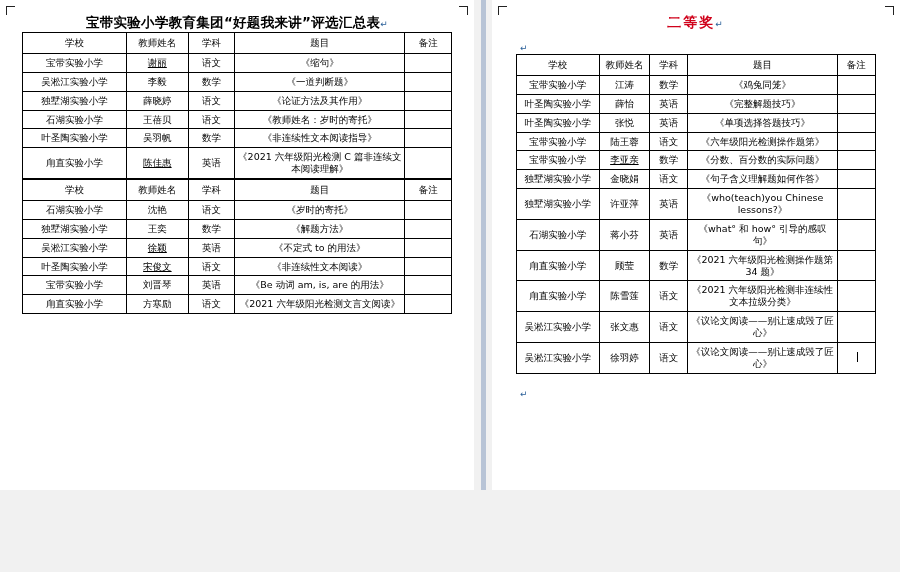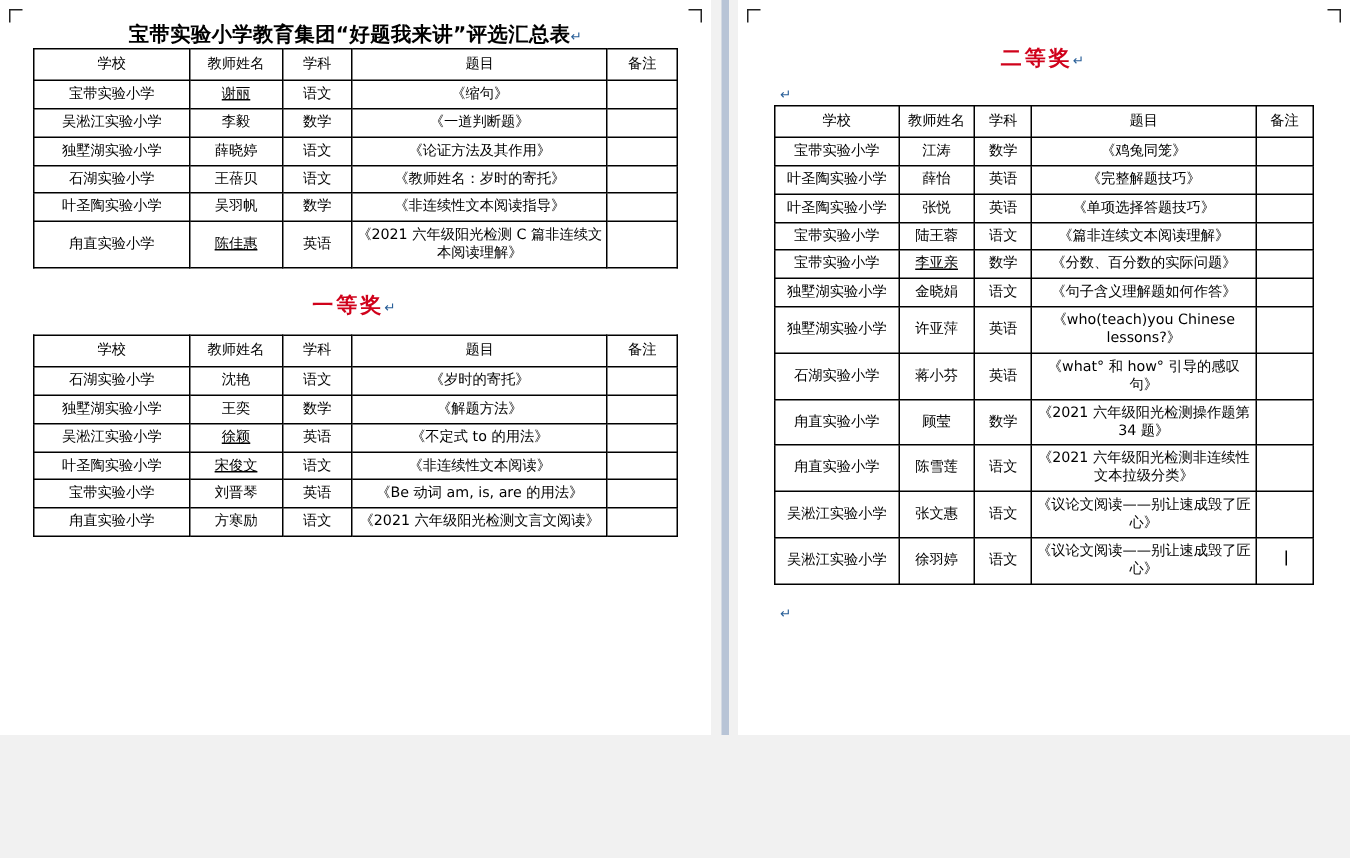--- a/index.html
+++ b/index.html
@@ -195,23 +195,20 @@
         <tr>
           <td>甪直实验小学</td>
           <td class="u red">陈佳惠</td>
           <td>英语</td>
           <td>《2021 六年级阳光检测 C 篇非连续文本阅读理解》</td>
           <td></td>
         </tr>
       </tbody>
     </table>
 
-    <div class="award-heading">
-      <span>一等奖</span><span class="para-mark">↵</span>
-    </div>
 
     <table class="awards t1">
       <colgroup>
           <col>
           <col>
           <col>
           <col>
           <col>
         </colgroup>
       <thead>
@@ -272,21 +269,21 @@
 
   <div class="gutter"></div>
   <div class="gutter-bar"></div>
 
   <div class="page page-right">
     <div class="crop tl" style="left:6px; top:6px;"></div>
     <div class="crop tr" style="right:6px; top:6px;"></div>
     <div class="crop bl" style="left:6px; bottom:6px;"></div>
     <div class="crop br" style="right:6px; bottom:6px;"></div>
 
-    <div class="award-heading red2" style="margin-top:30px;">
+    <div class="award-heading red2" style="margin-top:14px;">
       <span>二等奖</span><span class="para-mark">↵</span>
     </div>
     <div class="empty-line">↵</div>
 
     <table class="awards t3">
       <colgroup>
           <col>
           <col>
           <col>
           <col>
@@ -320,21 +317,21 @@
           <td>叶圣陶实验小学</td>
           <td>张悦</td>
           <td>英语</td>
           <td>《单项选择答题技巧》</td>
           <td></td>
         </tr>
         <tr>
           <td>宝带实验小学</td>
           <td>陆王蓉</td>
           <td>语文</td>
-          <td>《篇非连续文本阅读理解》</td>
+          <td>《六年级阳光检测操作题第》</td>
           <td></td>
         </tr>
         <tr>
           <td>宝带实验小学</td>
           <td class="u red">李亚亲</td>
           <td>数学</td>
           <td>《分数、百分数的实际问题》</td>
           <td></td>
         </tr>
         <tr>

